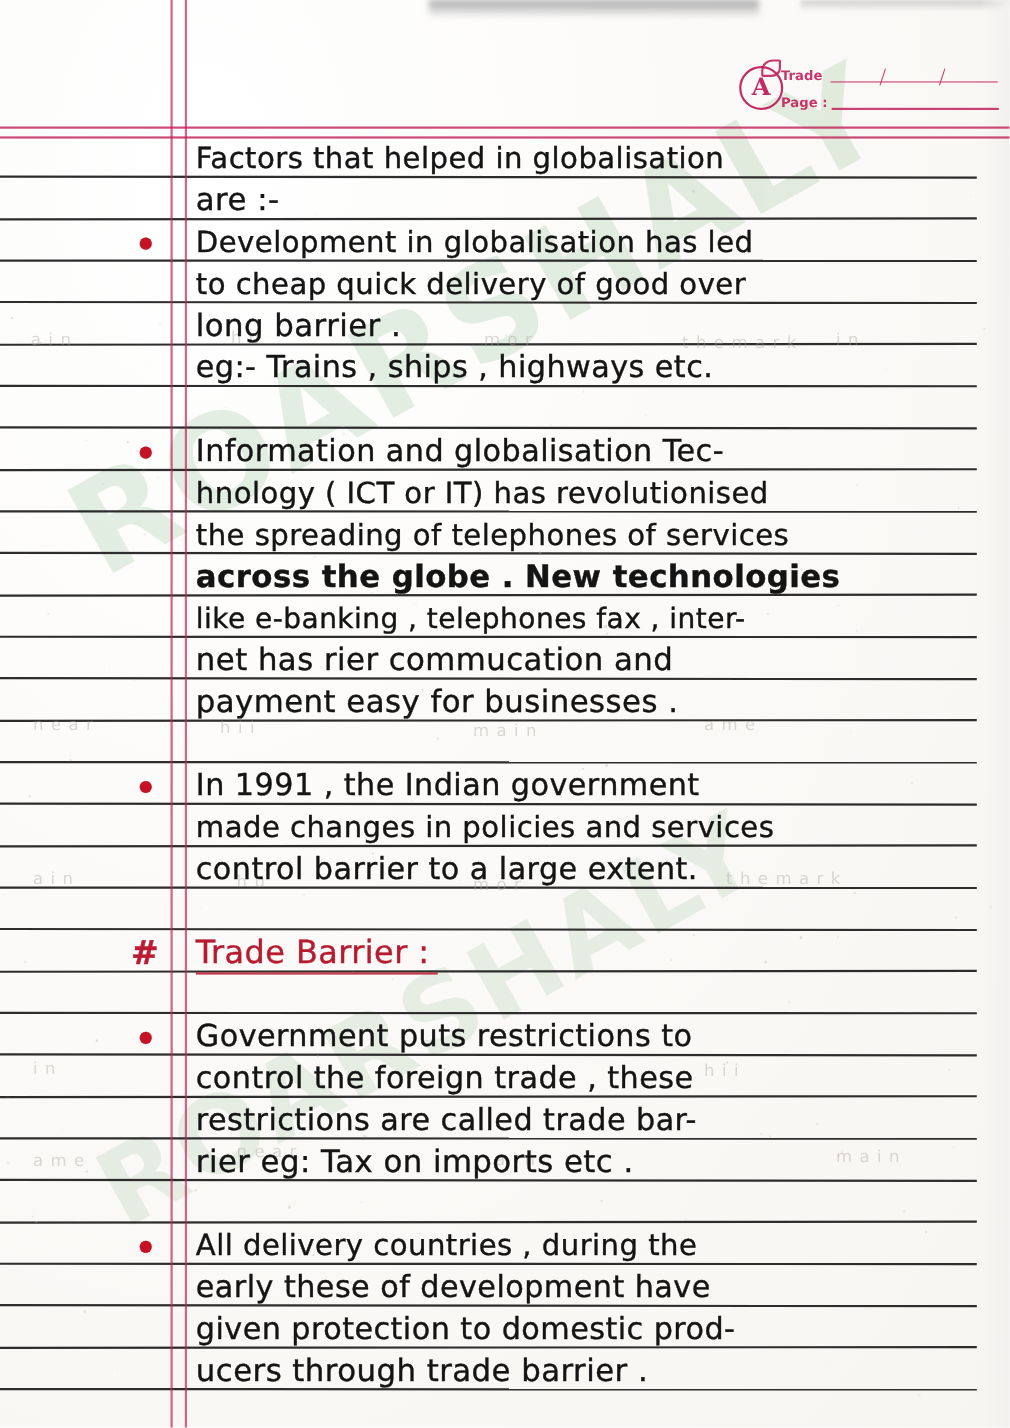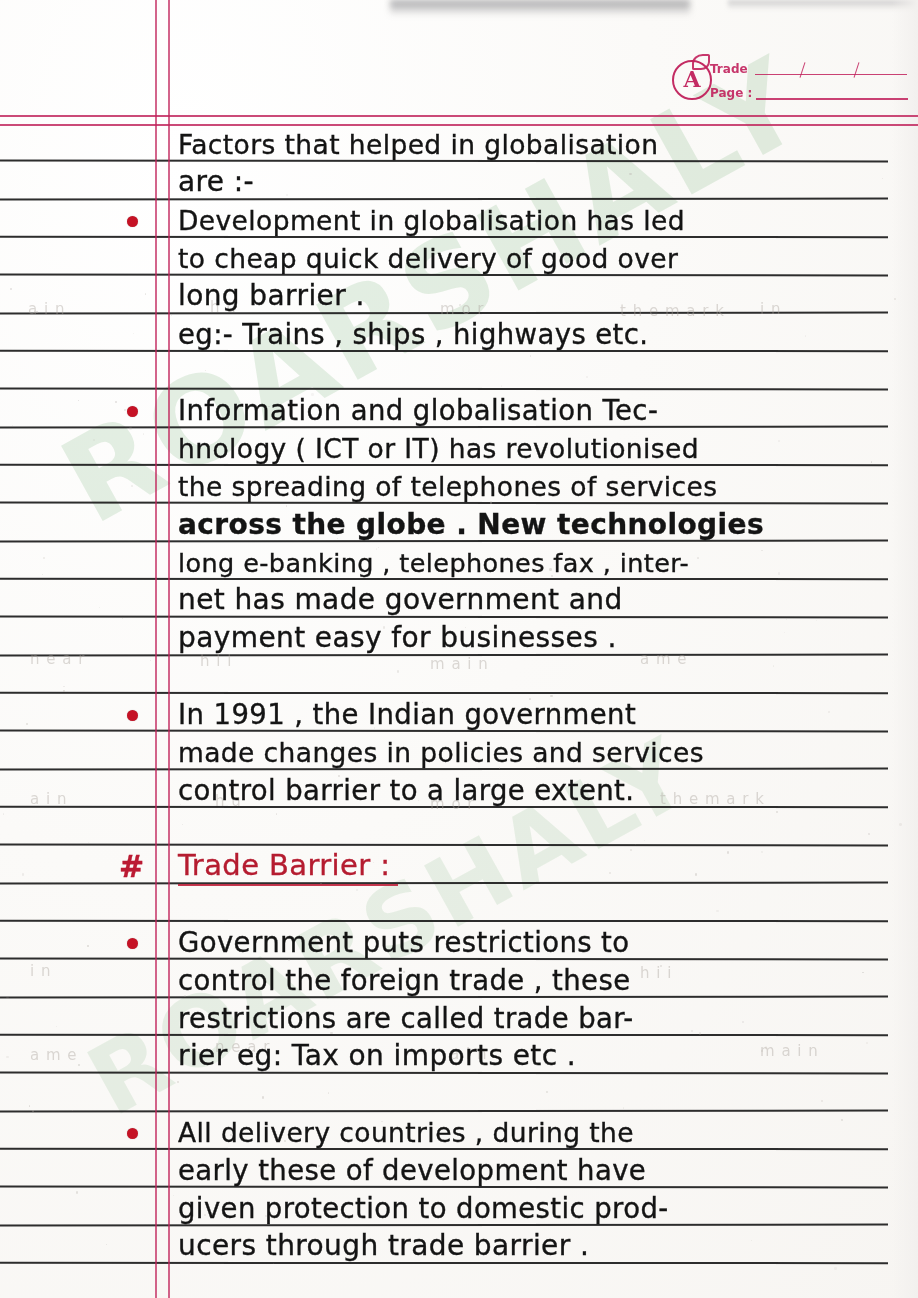--- a/index.html
+++ b/index.html
@@ -428,22 +428,22 @@
       <div class="hw ink" style="font-size: 26.5px; left: 178px; top: 204.5px;">Development in globalisation has led</div>
       <div class="bullet" style="left: 127px; top: 216px;"></div>
       <div class="hw ink" style="font-size: 26.5px; left: 178px; top: 242.5px;">to cheap quick delivery of good over</div>
       <div class="hw ink" style="font-size: 28px; left: 178px; top: 279px;">long barrier .</div>
       <div class="hw ink" style="font-size: 27.5px; left: 178px; top: 317.5px;">eg:- Trains , ships , highways etc.</div>
       <div class="hw ink" style="font-size: 27.5px; left: 178px; top: 393.5px;">Information and globalisation Tec-</div>
       <div class="bullet" style="left: 127px; top: 406px;"></div>
       <div class="hw ink" style="font-size: 26.5px; left: 178px; top: 432.5px;">hnology ( ICT or IT) has revolutionised</div>
       <div class="hw ink" style="font-size: 26.5px; left: 178px; top: 470.5px;">the spreading of telephones of services</div>
       <div class="hw ink" style="font-size: 28px; left: 178px; top: 507.5px; font-weight: bold;">across the globe . New technologies</div>
-      <div class="hw ink" style="font-size: 25.5px; left: 178px; top: 547.5px;">long e-banking , telephones fax , inter-</div>
-      <div class="hw ink" style="font-size: 28px; left: 178px; top: 583px;">net has made government and</div>
+      <div class="hw ink" style="font-size: 25.5px; left: 178px; top: 547.5px;">like e-banking , telephones fax , inter-</div>
+      <div class="hw ink" style="font-size: 28px; left: 178px; top: 583px;">net has rier commucation and</div>
       <div class="hw ink" style="font-size: 28px; left: 178px; top: 621px;">payment easy for businesses .</div>
       <div class="hw ink" style="font-size: 27.5px; left: 178px; top: 697.5px;">In 1991 , the Indian government</div>
       <div class="bullet" style="left: 127px; top: 710px;"></div>
       <div class="hw ink" style="font-size: 26.5px; left: 178px; top: 736.5px;">made changes in policies and services</div>
       <div class="hw ink" style="font-size: 27.5px; left: 178px; top: 773.5px;">control barrier to a large extent.</div>
       <div class="hw ink red" style="font-size: 29px; left: 178px; top: 848px;">Trade Barrier :</div>
       <div class="head-underline" style="left: 178px; top: 884px; width: 220.438px;"></div>
       <div class="hashmark" style="left: 119px; top: 849px;">#</div>
       <div class="hw ink" style="font-size: 27.5px; left: 178px; top: 925.5px;">Government puts restrictions to</div>
       <div class="bullet" style="left: 127px; top: 938px;"></div>

